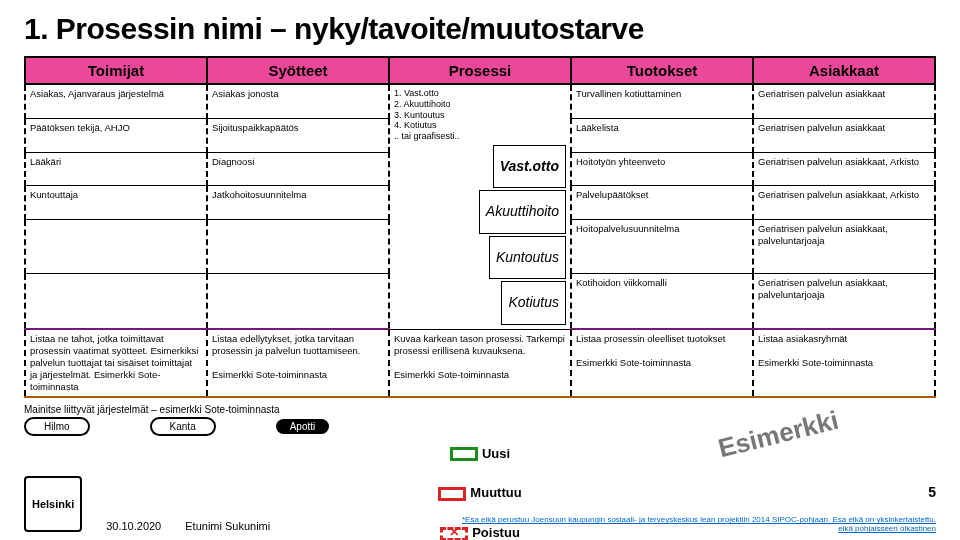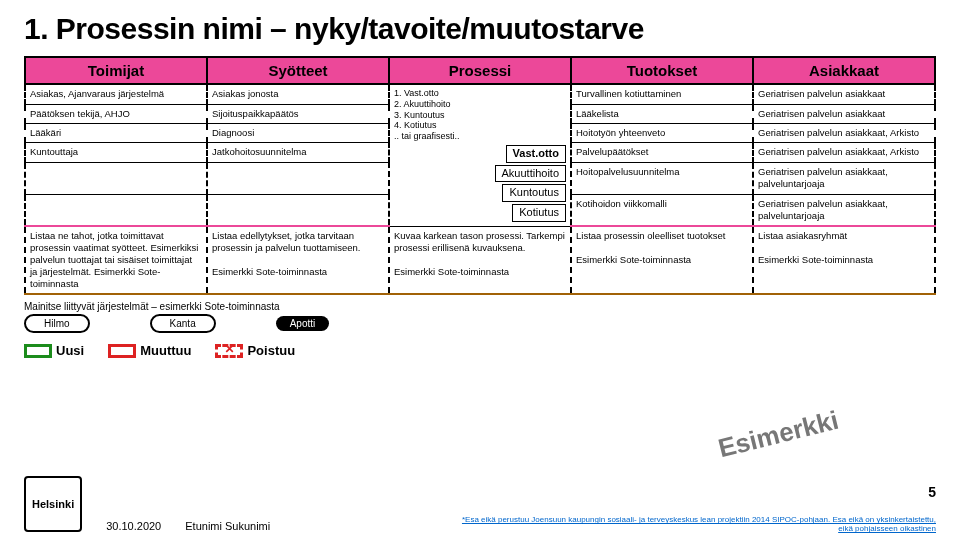--- a/index.html
+++ b/index.html
@@ -2,30 +2,30 @@
 <html><head>
 <meta charset="utf-8">
 <style>
   * { box-sizing: border-box; margin: 0; padding: 0; }
   body { font-family: Arial, sans-serif; width: 960px; height: 540px; background: #fff; position: relative; overflow: hidden; }
   .slide { padding: 12px 24px 8px 24px; }
   .title { font-size: 30px; font-weight: 900; letter-spacing: -0.5px; margin-bottom: 10px; }
   table.main { width: 100%; border-collapse: collapse; table-layout: fixed; }
   table.main th { background: #ec4899; border: 2px solid #000; font-size: 15px; font-weight: 700; padding: 4px 6px; text-align: center; }
   table.main td { border-left: 2px dashed #000; border-right: 2px dashed #000; border-bottom: 1px solid #000; font-size: 9.5px; padding: 3px 4px; vertical-align: top; line-height: 1.25; }
-  table.main tr.lastdata td { border-bottom: 2px solid #ec4899; }
+  table.main tr.lastdata td { border-bottom: 2px solid #701a75; }
   table.main tr.desc td { border-bottom: 2px solid #a16207; }
   .process-cell { position: relative; margin-top: 45px; }
   .process-list { font-size: 9px; line-height: 1.2; }
-  .process-box { display: inline-block; border: 1px solid #000; padding: 1px 6px; font-size: 11px; margin: 1px 0; background: #fff; float: right; clear: right; }
+  .process-box { display: inline-block; border: 1px solid #000; padding: 12px 6px; font-size: 14px; margin: 1px 0; background: #fff; float: right; clear: right; font-style: italic; }
   .systems-row { margin-top: 6px; font-size: 10px; }
   .systems-label { font-size: 10px; }
   .sys-items { display: flex; gap: 60px; margin-top: 2px; align-items: center; }
   .sys { display: inline-block; border: 2px solid #000; border-radius: 14px; padding: 2px 18px; font-size: 10px; }
-  .legend { display: flex; gap: 24px; align-items: center; margin-top: 10px; font-size: 13px; font-weight: 700; }
+  .legend { display: flex; gap: 24px; align-items: center; margin-top: 10px; font-size: 13px; font-weight: 700; flex-direction: column; }
   .sw { width: 28px; height: 14px; border: 3px solid; display: inline-block; vertical-align: middle; margin-right: 4px; }
   .sw-green { border-color: #1c8c1c; }
   .sw-red { border-color: #d22; }
   .sw-dashed { border-color: #d22; border-style: dashed; position: relative; }
   .sw-dashed::after { content: "✕"; color: #d22; position: absolute; left: 6px; top: -5px; font-size: 12px; }
   .footer { position: absolute; bottom: 8px; left: 24px; right: 24px; display: flex; align-items: flex-end; gap: 24px; font-size: 11px; }
   .logo { border: 2px solid #000; border-radius: 4px; padding: 20px 6px; font-weight: 700; font-size: 11px; }
   .pagenum { position: absolute; right: 24px; bottom: 40px; font-size: 14px; font-weight: 700; }
   .footnote { position: absolute; right: 24px; bottom: 6px; font-size: 8px; color: #0066cc; text-decoration: underline; text-align: right; max-width: 480px; line-height: 1.1; }
   .stamp { position: absolute; right: 120px; bottom: 90px; font-size: 26px; font-weight: 700; color: #777; transform: rotate(-14deg); }

